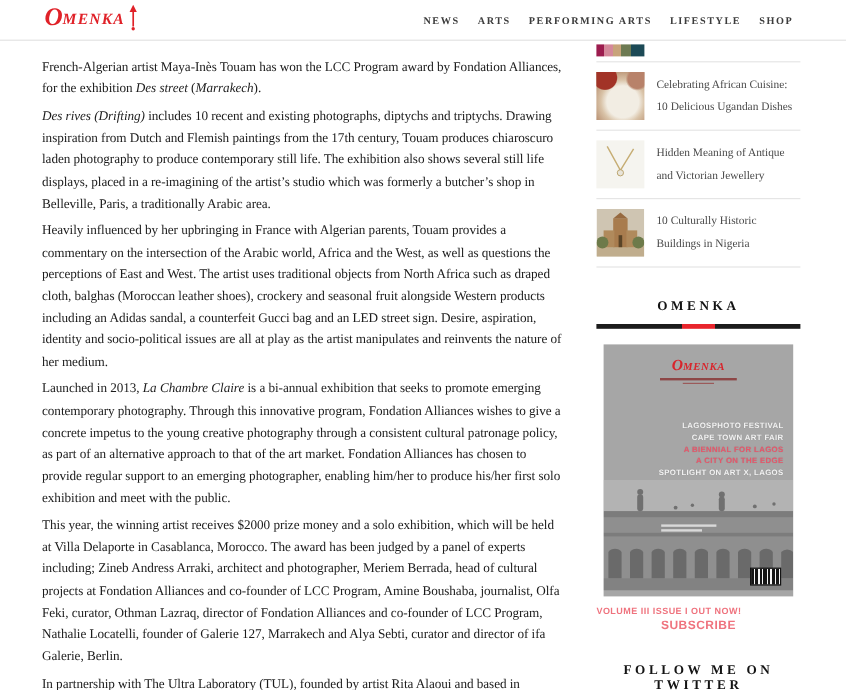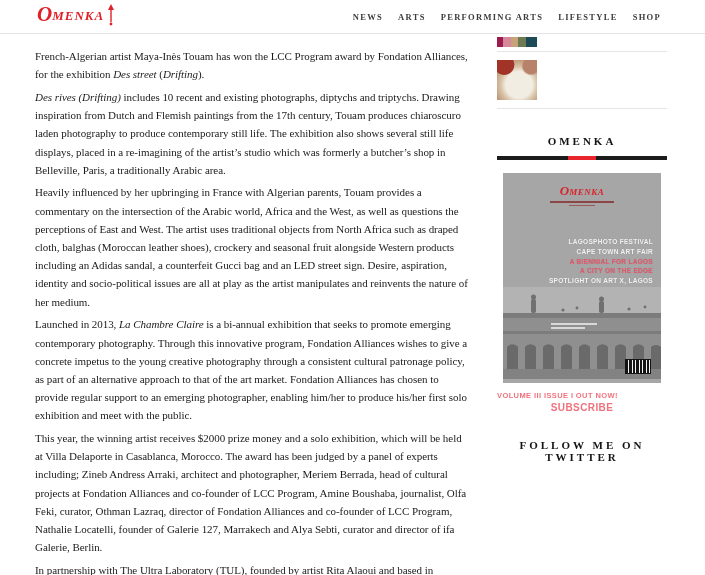--- a/index.html
+++ b/index.html
@@ -110,41 +110,67 @@
     <a>PERFORMING ARTS</a>
     <a>LIFESTYLE</a>
     <a>SHOP</a>
   </nav>
 </header>
 
 <div class="page">
 
   <main class="article-col">
     <div class="article-body">
-        <p><span>French-Algerian artist Maya-Inès Touam has won the LCC Program award by Fondation Alliances, for the exhibition </span><em>Des street</em><span> (</span><em>Drifting</em><span>).</span></p>
+        <p><span>French-Algerian artist Maya-Inès Touam has won the LCC Program award by Fondation Alliances, for the exhibition </span><em>Des street</em><span> (</span><em>Marrakech</em><span>).</span></p>
         <p><em>Des rives (Drifting)</em><span> includes 10 recent and existing photographs, diptychs and triptychs. Drawing inspiration from Dutch and Flemish paintings from the 17th century, Touam produces chiaroscuro laden photography to produce contemporary still life. The exhibition also shows several still life displays, placed in a re-imagining of the artist’s studio which was formerly a butcher’s shop in Belleville, Paris, a traditionally Arabic area.</span></p>
         <p><span>Heavily influenced by her upbringing in France with Algerian parents, Touam provides a commentary on the intersection of the Arabic world, Africa and the West, as well as questions the perceptions of East and West. The artist uses traditional objects from North Africa such as draped cloth, balghas (Moroccan leather shoes), crockery and seasonal fruit alongside Western products including an Adidas sandal, a counterfeit Gucci bag and an LED street sign. Desire, aspiration, identity and socio-political issues are all at play as the artist manipulates and reinvents the nature of her medium.</span></p>
         <p><span>Launched in 2013, </span><em>La Chambre Claire</em><span> is a bi-annual exhibition that seeks to promote emerging contemporary photography. Through this innovative program, Fondation Alliances wishes to give a concrete impetus to the young creative photography through a consistent cultural patronage policy, as part of an alternative approach to that of the art market. Fondation Alliances has chosen to provide regular support to an emerging photographer, enabling him/her to produce his/her first solo exhibition and meet with the public.</span></p>
         <p><span>This year, the winning artist receives $2000 prize money and a solo exhibition, which will be held at Villa Delaporte in Casablanca, Morocco. The award has been judged by a panel of experts including; Zineb Andress Arraki, architect and photographer, Meriem Berrada, head of cultural projects at Fondation Alliances and co-founder of LCC Program, Amine Boushaba, journalist, Olfa Feki, curator, Othman Lazraq, director of Fondation Alliances and co-founder of LCC Program, Nathalie Locatelli, founder of Galerie 127, Marrakech and Alya Sebti, curator and director of ifa Galerie, Berlin.</span></p>
         <p><span>In partnership with The Ultra Laboratory (TUL), founded by artist Rita Alaoui and based in Casablanca, the LCC program has provided the young laureate with the support to develop her series ‘Ready Made’. This series earned her the February 2018 competition prize, which has facilitated the means to explore additional research possibilities and new productions.</span></p>
       </div>
 
   </main>
 
   <aside class="sidebar">
 
     <div class="cutoff-item">
       <div class="cutoff-thumb"></div>
     </div>
 
     <div class="post">
       <div class="post-thumb thumb-food"></div>
-    </div>
-
-
+      <div class="post-title">Celebrating African Cuisine: 10 Delicious Ugandan Dishes</div>
+    </div>
+
+    <div class="post">
+      <div class="post-thumb thumb-jewel">
+        <svg width="40" height="40" viewBox="0 0 40 40">
+          <path d="M9 5 L20 25 L31 7" stroke="#c6ad74" stroke-width="1.2" fill="none"></path>
+          <circle cx="20" cy="27" r="2.6" fill="#e8e4da" stroke="#b9a26a" stroke-width="0.8"></circle>
+        </svg>
+      </div>
+      <div class="post-title">Hidden Meaning of Antique and Victorian Jewellery</div>
+    </div>
+
+    <div class="post">
+      <div class="post-thumb">
+        <svg width="40" height="40" viewBox="0 0 40 40">
+          <rect width="40" height="40" fill="#cfc5b2"></rect>
+          <rect x="0" y="28" width="40" height="12" fill="#c0ad8d"></rect>
+          <rect x="14" y="8" width="12" height="24" fill="#a87c4e"></rect>
+          <path d="M14 8 L20 3 L26 8 Z" fill="#96693f"></path>
+          <rect x="6" y="18" width="9" height="14" fill="#b08a5c"></rect>
+          <rect x="25" y="18" width="9" height="14" fill="#b08a5c"></rect>
+          <rect x="18.5" y="22" width="3" height="10" fill="#5a4427"></rect>
+          <circle cx="5" cy="28" r="5" fill="#6d7a4a"></circle>
+          <circle cx="35" cy="28" r="5" fill="#6d7a4a"></circle>
+        </svg>
+      </div>
+      <div class="post-title">10 Culturally Historic Buildings in Nigeria</div>
+    </div>
 
     <h3 class="widget-heading">OMENKA</h3>
     <div class="heading-bar"></div>
 
     <div class="cover">
       <div class="cover-logo">
         <span class="clo">O</span><span class="clr">MENKA</span>
         <div class="cover-sub"></div>
         <div class="cover-sub2"></div>
       </div>

